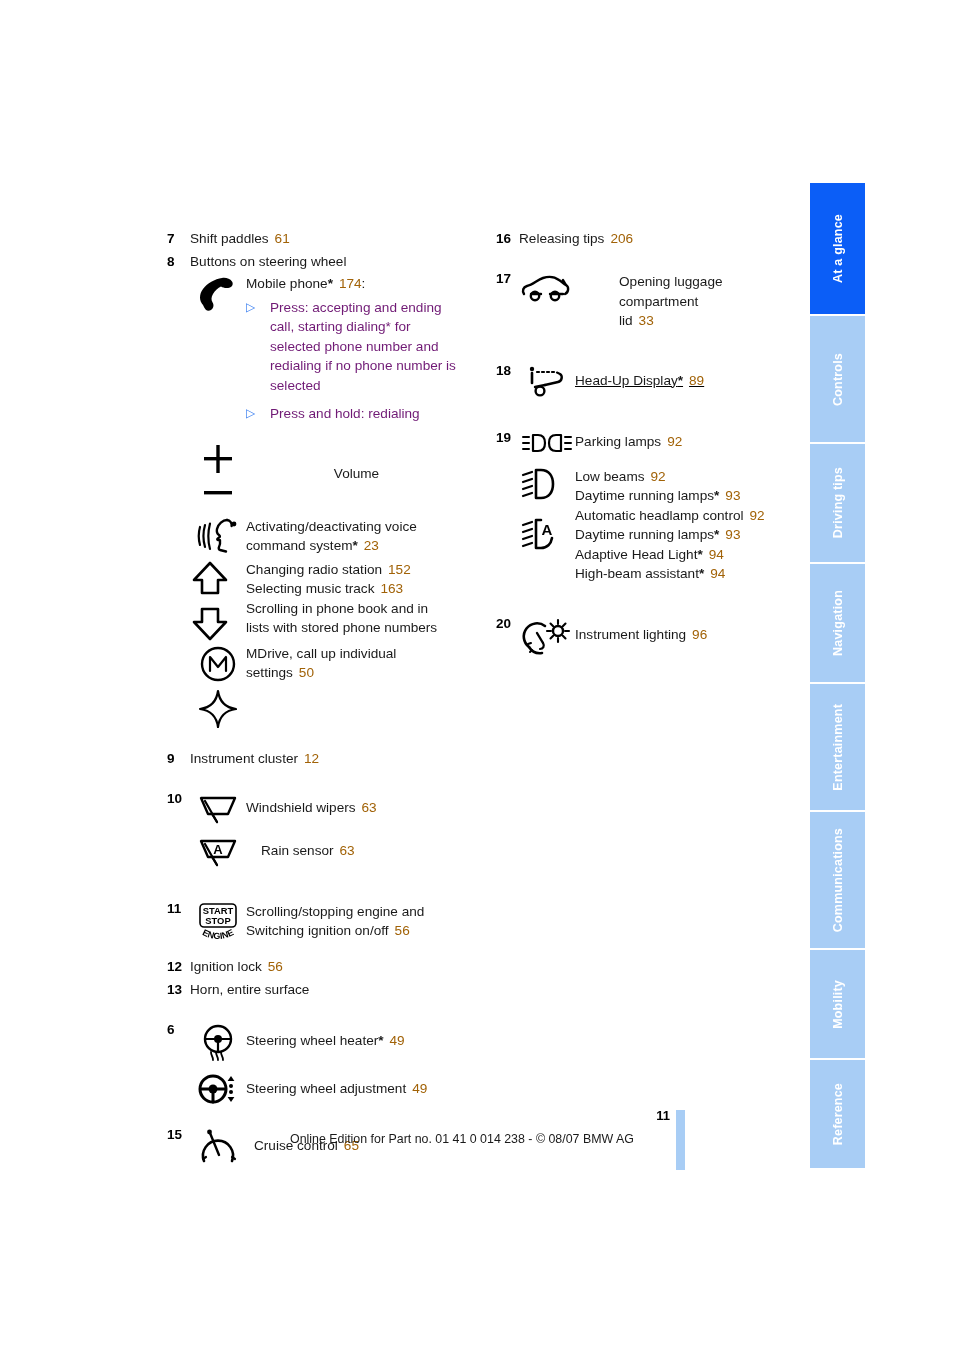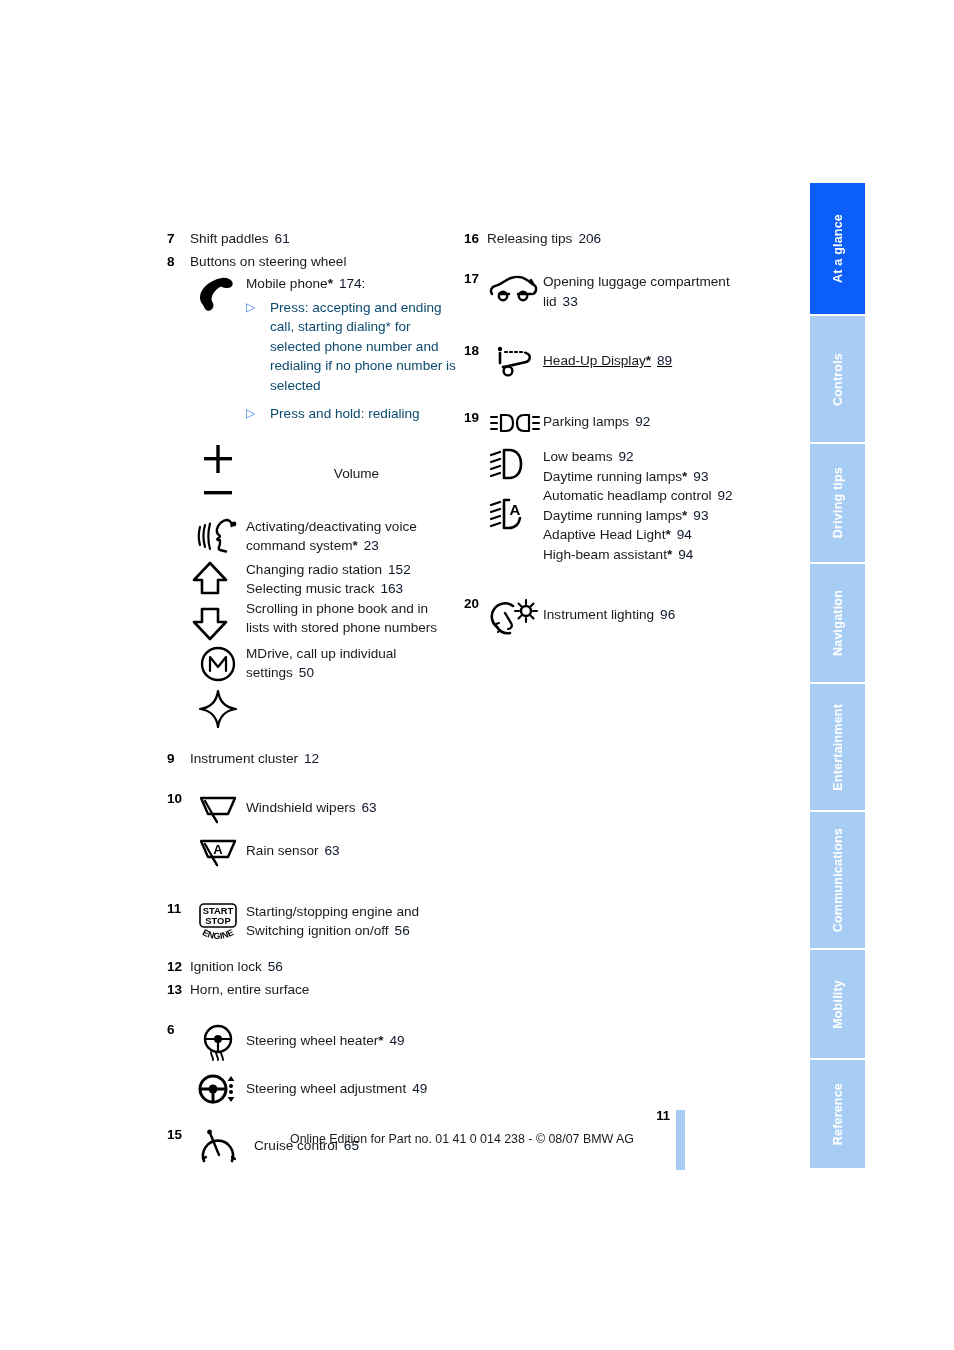--- a/index.html
+++ b/index.html
@@ -50,21 +50,21 @@
 
   
   .col-left {
     position: absolute;
     left: 167px;
     top: 228px;
     width: 300px;
   }
   .col-right {
     position: absolute;
-    left: 464px;
+    left: 496px;
     top: 228px;
     width: 300px;
   }
 
   
   .row {
     display: flex;
     align-items: flex-start;
     margin-bottom: 2px;
   }
@@ -82,21 +82,21 @@
     font-size: 13.6px;
     color: #1a1a1a;
     line-height: 19.5px;
   }
   .txt-inline {
     font-size: 13.6px;
     color: #1a1a1a;
     line-height: 21px;
   }
   .ref {
-    color: #0f172a;
+    color: #a16207;
     font-size: 13.6px;
   }
   .star { font-weight: bold; font-size: 13.6px; }
   .sp { display: inline-block; width: 6px; }
 
   
   .ic-row {
     display: flex;
     align-items: flex-start;
     margin-left: 23px;
@@ -119,21 +119,21 @@
   }
   .bullet {
     flex: 0 0 24px;
     color: #3a7ff0;
     font-size: 12px;
     line-height: 19.5px;
   }
   .bullet-txt {
     font-size: 13.6px;
     line-height: 19.5px;
-    color: #0c4a6e;
+    color: #701a75;
   }
 
   .gap-s { height: 10px; }
   .gap-m { height: 20px; }
   .gap-l { height: 30px; }
 
   
   .footer {
     position: absolute;
     left: 0;
@@ -366,21 +366,21 @@
 
         <div class="ic-row" style="margin-left:0;">
           <div class="icon-cell center">
             <svg width="46" height="34" viewBox="0 0 46 34">
               <path d="M6,6 L40,6 L33,22 L13,22 Z" fill="none" stroke="#000" stroke-width="2.4" stroke-linejoin="round"></path>
               <path d="M10,9 L22,30" stroke="#000" stroke-width="2.2" stroke-linecap="round"></path>
               <path d="M22,30 L17,22" stroke="#000" stroke-width="2.2" stroke-linecap="round"></path>
               <text x="23" y="19" font-family="Liberation Sans, sans-serif" font-size="13" font-weight="bold" text-anchor="middle" fill="#000">A</text>
             </svg>
           </div>
-          <div class="body-cell" style="padding-top:7px;">
+          <div class="body-cell" style="padding-top:7px;margin-left:15px;">
             <div class="txt">
               <span>Rain sensor</span><span class="sp"></span><span class="ref">63</span>
             </div>
           </div>
         </div>
       </div>
     </div>
 
     <div class="gap-l"></div>
 
@@ -393,21 +393,21 @@
             <text x="26" y="12" font-family="Liberation Sans, sans-serif" font-size="9.4" font-weight="bold" text-anchor="middle" fill="#000">START</text>
             <text x="26" y="22" font-family="Liberation Sans, sans-serif" font-size="9.4" font-weight="bold" text-anchor="middle" fill="#000">STOP</text>
             <path id="engArc" d="M6,30 Q26,44 46,30" fill="none" stroke="none"></path>
             <text font-family="Liberation Sans, sans-serif" font-size="9" font-weight="bold" fill="#000">
               <textPath href="#engArc" startOffset="50%" text-anchor="middle">ENGINE</textPath>
             </text>
           </svg>
         </div>
         <div class="body-cell" style="padding-top:1px;">
           <div class="txt">
-            <span>Starting/stopping engine and</span><br>
+            <span>Scrolling/stopping engine and</span><br>
             <span>Switching ignition on/off</span><span class="sp"></span><span class="ref">56</span>
           </div>
         </div>
       </div>
     </div>
 
     <div class="gap-s"></div>
 
     <div class="row">
       <div class="num">12</div>
@@ -496,21 +496,21 @@
       <div class="num">16</div>
       <div class="txt-inline">
         <span>Releasing tips</span><span class="sp"></span><span class="ref">206</span>
       </div>
     </div>
 
     <div class="gap-m"></div>
 
     <div class="row">
       <div class="num top">17</div>
-      <div class="ic-row" style="margin-left:0;flex:1;">
+      <div class="ic-row" style="margin-left:0;flex:1;gap:44px;">
         <div class="icon-cell center">
           <svg width="56" height="32" viewBox="0 0 56 32">
             <path d="M5,22 C3,19 4,15 8,14 C14,13 18,8 24,6 C30,4 36,5 40,8
                      C43,10 45,12 47,13 L44,8" fill="none" stroke="#000" stroke-width="2.4" stroke-linejoin="round" stroke-linecap="round"></path>
             <path d="M47,13 C50,14.5 50,20 46,22" fill="none" stroke="#000" stroke-width="2.4" stroke-linecap="round"></path>
             <path d="M12,22 L22,22 M31,22 L44,22" stroke="#000" stroke-width="2.4" stroke-linecap="round"></path>
             <circle cx="16" cy="24" r="4.2" fill="none" stroke="#000" stroke-width="2.4"></circle>
             <circle cx="36" cy="24" r="4.2" fill="none" stroke="#000" stroke-width="2.4"></circle>
           </svg>
         </div>

